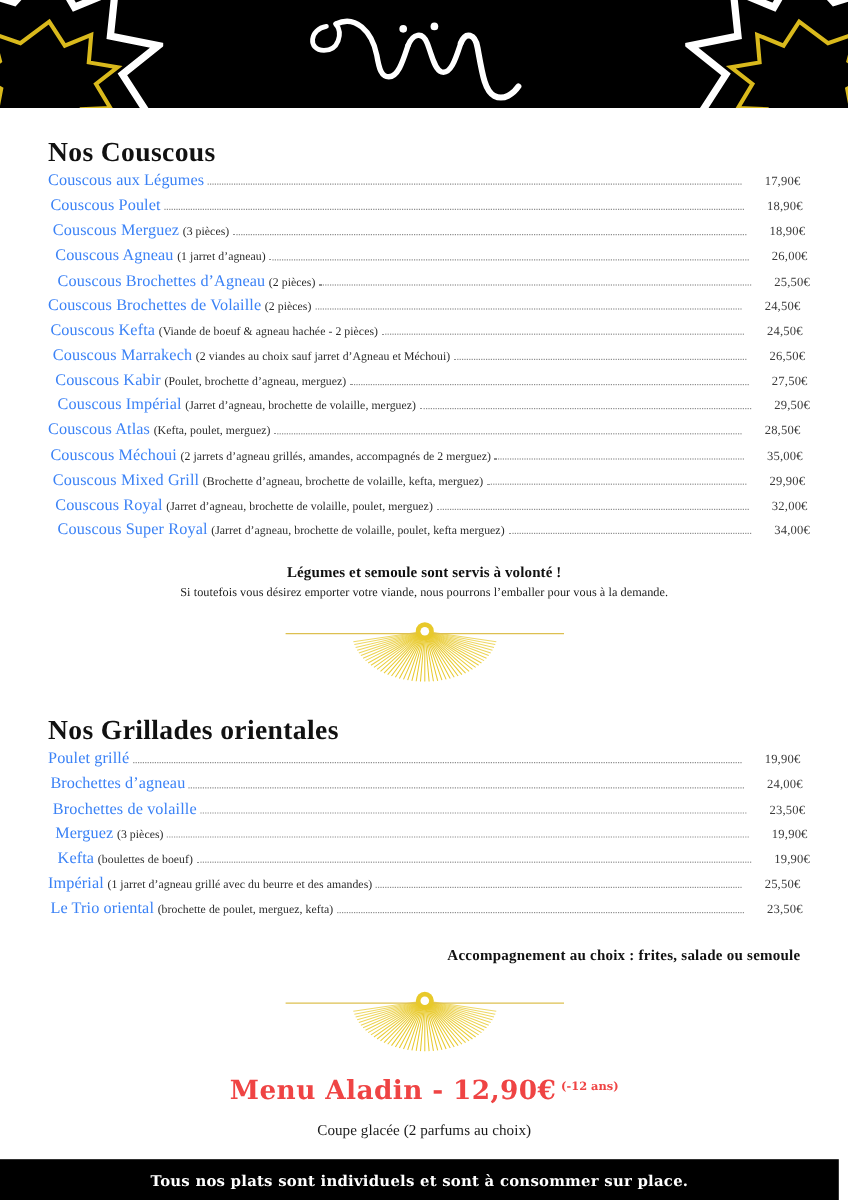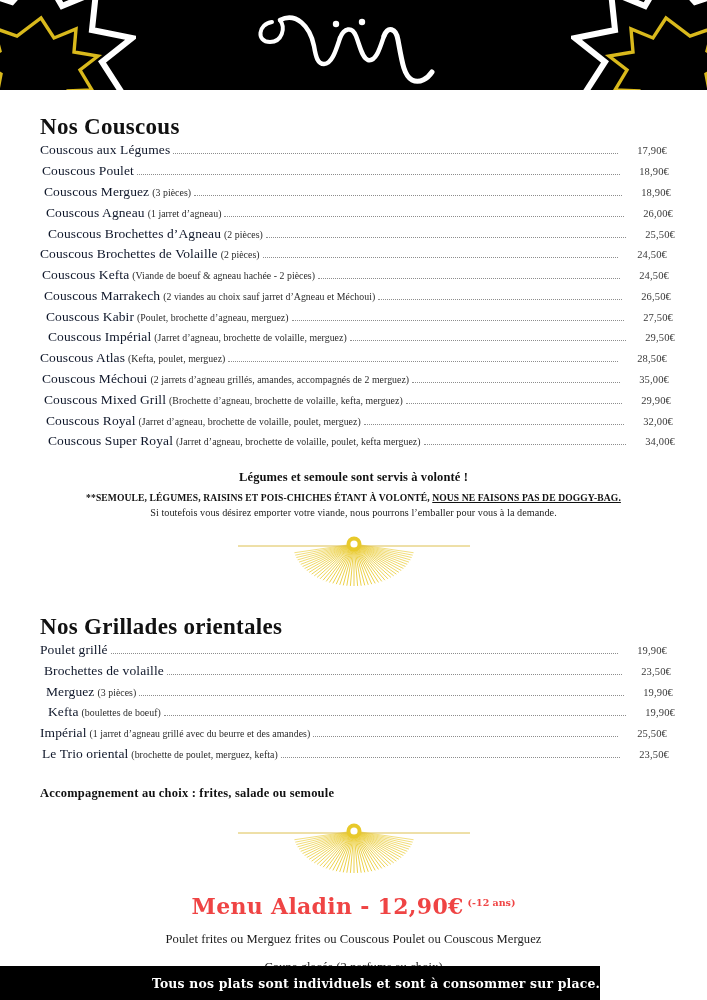--- a/index.html
+++ b/index.html
@@ -72,21 +72,21 @@
   .menu-row {
     display: flex;
     align-items: baseline;
     width: 100%;
     padding: 2.4px 0 2.4px 0;
   }
   .row-label {
     white-space: nowrap;
     flex: 0 0 auto;
     font-size: 13.5px;
-    color: #0f172a;
+    color: #3b82f6;
     letter-spacing: 0.1px;
   }
   .row-desc {
     font-size: 9.8px;
     color: #2a2a2a;
     letter-spacing: 0.05px;
     padding-left: 3px;
     white-space: nowrap;
     flex: 0 0 auto;
   }
@@ -137,21 +137,21 @@
 
   
   .sunburst-wrap {
     width: 100%;
     text-align: center;
     line-height: 0;
   }
   .sunburst { display: inline-block; }
 
   .accomp {
-    text-align: left;
+    text-align: right;
     font-size: 12.5px;
     font-weight: 700;
     color: #111111;
     letter-spacing: 0.2px;
   }
 
   
   .kids-title {
     text-align: center;
     font-family: "DejaVu Serif", "Liberation Serif", serif;
@@ -173,26 +173,26 @@
     color: #1b1b1b;
     margin-top: 13px;
     letter-spacing: 0.05px;
   }
 
   
   .footer-bar {
     position: absolute;
     left: 0;
     bottom: 0;
-    width: 600px;
+    width: 699px;
     height: 34px;
     background: #000000;
     display: flex;
     align-items: center;
-    justify-content: flex-end;
+    justify-content: center;
   }
   .footer-text {
     color: #ffffff;
     font-family: "DejaVu Serif", "Liberation Serif", serif;
     font-size: 12.4px;
     font-weight: 700;
     letter-spacing: 0.2px;
   }
 </style>
 </head>
@@ -319,24 +319,20 @@
         <li class="menu-row i4">
           <span class="row-label">Couscous Super Royal</span>
           <span class="row-desc">(Jarret d’agneau, brochette de volaille, poulet, kefta merguez)</span>
           <span class="leader"></span>
           <span class="row-price">34,00€</span>
         </li>
       </ul>
 
     <div class="notes">
       <div class="note-main">Légumes et semoule sont servis à volonté !</div>
-      <div class="note-caps">
-        <span>**SEMOULE, LÉGUMES, RAISINS ET POIS-CHICHES ÉTANT À VOLONTÉ,</span>
-        <span class="underlined">NOUS NE FAISONS PAS DE DOGGY-BAG.</span>
-      </div>
       <div class="note-sub">Si toutefois vous désirez emporter votre viande, nous pourrons l’emballer pour vous à la demande.</div>
     </div>
 
     <div class="sunburst-wrap" style="margin-top:14px;">
       <svg class="sunburst" viewBox="0 0 240 56" width="240" height="56" aria-hidden="true">
         <g id="rays1">
             <line x1="120" y1="12" x2="179.57" y2="20.73" stroke="#e8c92a" stroke-width="0.85" opacity="0.70"></line>
             <line x1="120" y1="12" x2="178.72" y2="23.15" stroke="#e8c92a" stroke-width="0.85" opacity="0.72"></line>
             <line x1="120" y1="12" x2="177.66" y2="25.52" stroke="#e8c92a" stroke-width="0.85" opacity="0.74"></line>
             <line x1="120" y1="12" x2="176.40" y2="27.85" stroke="#e8c92a" stroke-width="0.85" opacity="0.76"></line>
@@ -391,20 +387,25 @@
     </div>
 
     <h2 class="section-title" id="grillades-title" style="margin-top:26px;">Nos Grillades orientales</h2>
 
     <ul class="menu-list" id="grillades-list">
         <li class="menu-row i0">
           <span class="row-label">Poulet grillé</span>
           <span class="leader"></span>
           <span class="row-price">19,90€</span>
         </li>
+        <li class="menu-row i1">
+          <span class="row-label">Brochettes d’agneau</span>
+          <span class="leader"></span>
+          <span class="row-price">24,00€</span>
+        </li>
         <li class="menu-row i2">
           <span class="row-label">Brochettes de volaille</span>
           <span class="leader"></span>
           <span class="row-price">23,50€</span>
         </li>
         <li class="menu-row i3">
           <span class="row-label">Merguez</span>
           <span class="row-desc">(3 pièces)</span>
           <span class="leader"></span>
           <span class="row-price">19,90€</span>
@@ -486,21 +487,20 @@
         <circle cx="120" cy="12" r="7.5" fill="#e8c92a"></circle>
         <circle cx="120" cy="12" r="3.6" fill="#ffffff"></circle>
       </svg>
     </div>
 
     <div class="kids-title" style="margin-top:18px;">
       <span>Menu Aladin - 12,90€</span><span class="age">(-12 ans)</span>
     </div>
 
     <div id="kids-lines">
-        <div class="kids-line">Poulet frites ou Merguez frites ou Couscous Poulet ou Couscous Merguez</div>
         <div class="kids-line">Coupe glacée (2 parfums au choix)</div>
       </div>
 
   </div>
 
   <div class="footer-bar">
     <span class="footer-text">Tous nos plats sont individuels et  sont à consommer sur place.</span>
   </div>
 
 </div>

